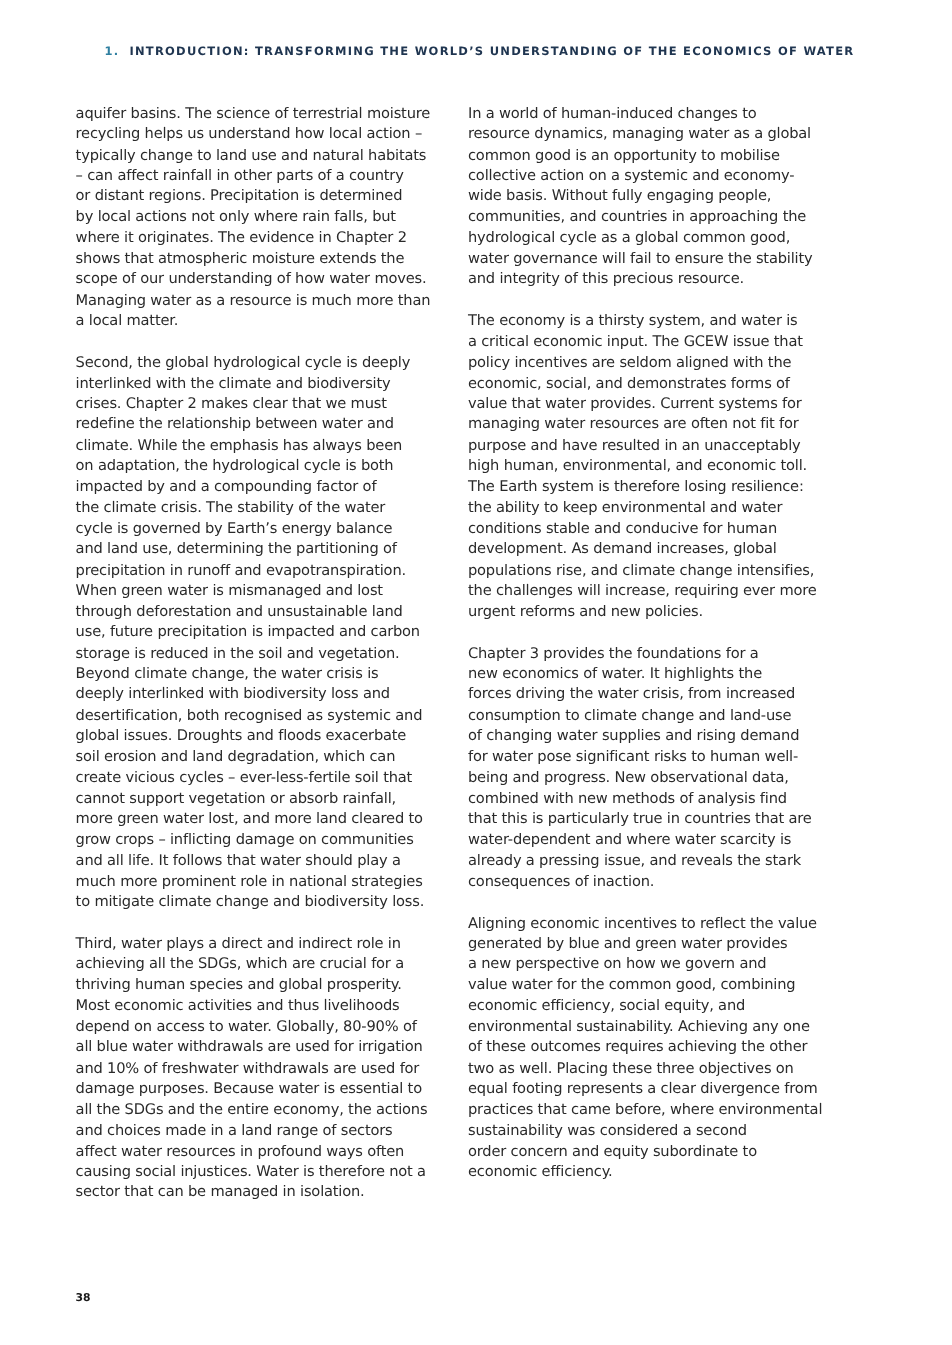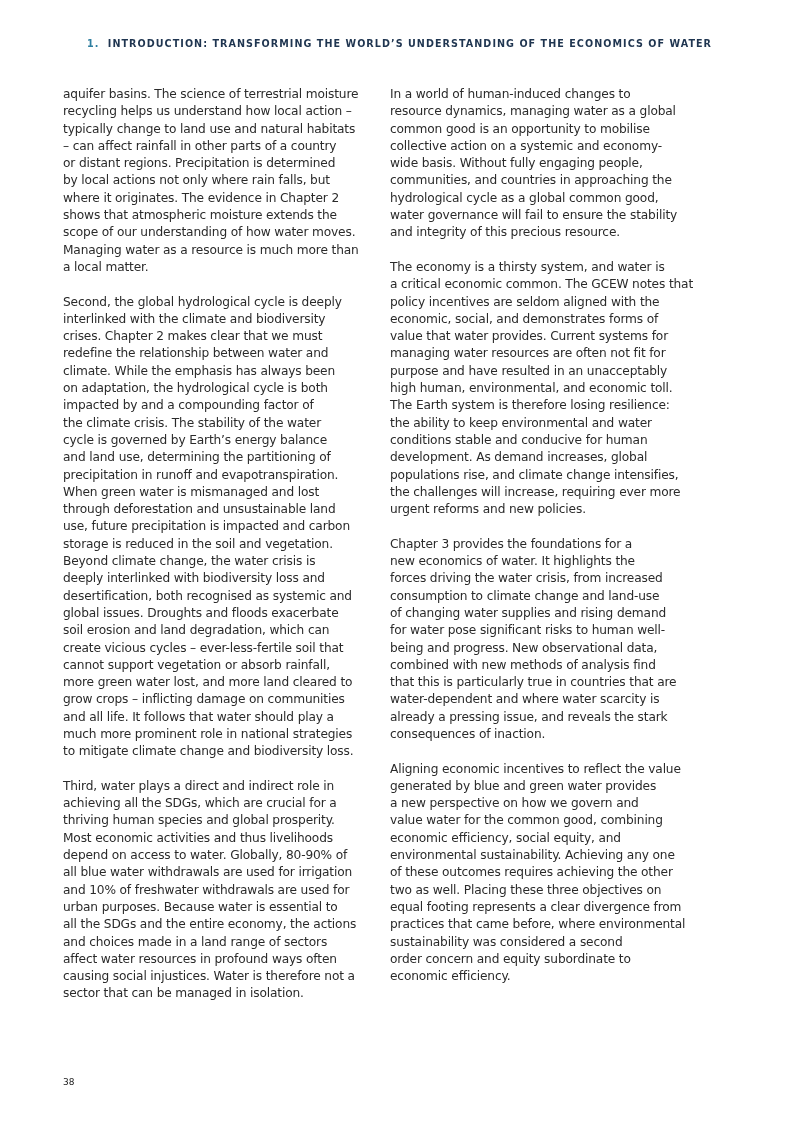--- a/index.html
+++ b/index.html
@@ -6,21 +6,21 @@
   body { width: 793px; height: 1121px; position: relative; overflow: hidden;
          font-family: "DejaVu Sans", "Liberation Sans", sans-serif; color: #2a2a2a; }
   .header { position: absolute; left: 63px; top: 38px; font-size: 9.6px; font-weight: bold;
             letter-spacing: 1.05px; color: #1f3550; white-space: nowrap; margin-left: 24px; }
   .header .num { color: #2f7fa0; margin-right: 4px; }
   .col { position: absolute; top: 86px; width: 330px; }
   .col.left { left: 63px; }
   .col.right { left: 390px; }
   .para { margin: 0 0 17.3px 0; font-size: 12.2px; line-height: 17.3px; letter-spacing: -0.15px; }
   .line { display: block; white-space: nowrap; }
-  .pagenum { position: absolute; left: 63px; top: 1077px; font-size: 9px; font-weight: normal; color: #1a1a1a; }
+  .pagenum { position: absolute; left: 63px; top: 1077px; font-size: 9px; font-weight: bold; color: #1a1a1a; }
 </style>
 </head>
 <body>
 
 <div class="header">
   <span class="num">1.</span>
   <span>INTRODUCTION: TRANSFORMING THE WORLD’S UNDERSTANDING OF THE ECONOMICS OF WATER</span>
 </div>
 
 <div class="col left" id="col-left">
@@ -67,21 +67,21 @@
       <span class="line">to mitigate climate change and biodiversity loss.</span>
     </p>
     <p class="para">
       <span class="line">Third, water plays a direct and indirect role in</span>
       <span class="line">achieving all the SDGs, which are crucial for a</span>
       <span class="line">thriving human species and global prosperity.</span>
       <span class="line">Most economic activities and thus livelihoods</span>
       <span class="line">depend on access to water. Globally, 80-90% of</span>
       <span class="line">all blue water withdrawals are used for irrigation</span>
       <span class="line">and 10% of freshwater withdrawals are used for</span>
-      <span class="line">urban purposes. Because water is essential to</span>
+      <span class="line">damage purposes. Because water is essential to</span>
       <span class="line">all the SDGs and the entire economy, the actions</span>
       <span class="line">and choices made in a land range of sectors</span>
       <span class="line">affect water resources in profound ways often</span>
       <span class="line">causing social injustices. Water is therefore not a</span>
       <span class="line">sector that can be managed in isolation.</span>
     </p>
   </div>
 <div class="col right" id="col-right">
     <p class="para">
       <span class="line">In a world of human-induced changes to</span>
@@ -89,21 +89,21 @@
       <span class="line">common good is an opportunity to mobilise</span>
       <span class="line">collective action on a systemic and economy-</span>
       <span class="line">wide basis. Without fully engaging people,</span>
       <span class="line">communities, and countries in approaching the</span>
       <span class="line">hydrological cycle as a global common good,</span>
       <span class="line">water governance will fail to ensure the stability</span>
       <span class="line">and integrity of this precious resource.</span>
     </p>
     <p class="para">
       <span class="line">The economy is a thirsty system, and water is</span>
-      <span class="line">a critical economic common. The GCEW notes that</span>
+      <span class="line">a critical economic input. The GCEW issue that</span>
       <span class="line">policy incentives are seldom aligned with the</span>
       <span class="line">economic, social, and demonstrates forms of</span>
       <span class="line">value that water provides. Current systems for</span>
       <span class="line">managing water resources are often not fit for</span>
       <span class="line">purpose and have resulted in an unacceptably</span>
       <span class="line">high human, environmental, and economic toll.</span>
       <span class="line">The Earth system is therefore losing resilience:</span>
       <span class="line">the ability to keep environmental and water</span>
       <span class="line">conditions stable and conducive for human</span>
       <span class="line">development. As demand increases, global</span>

